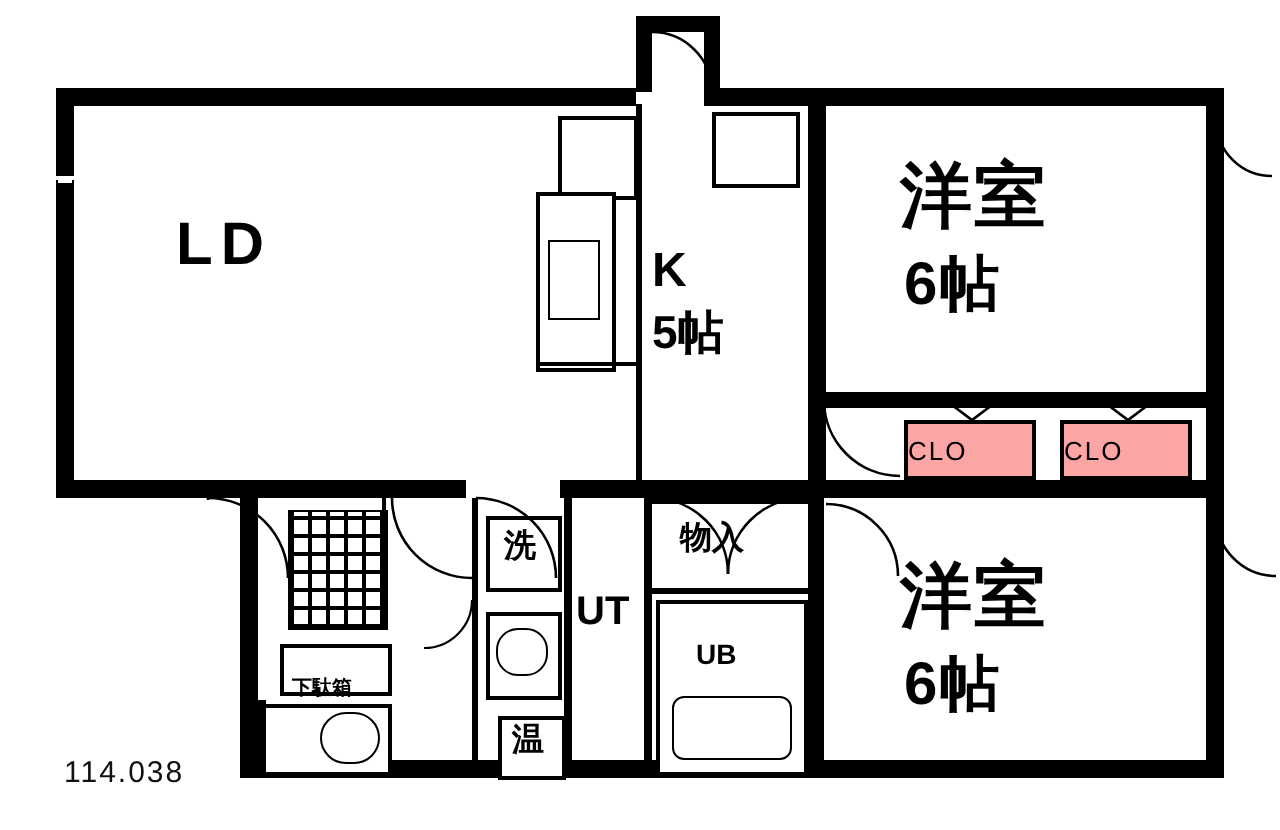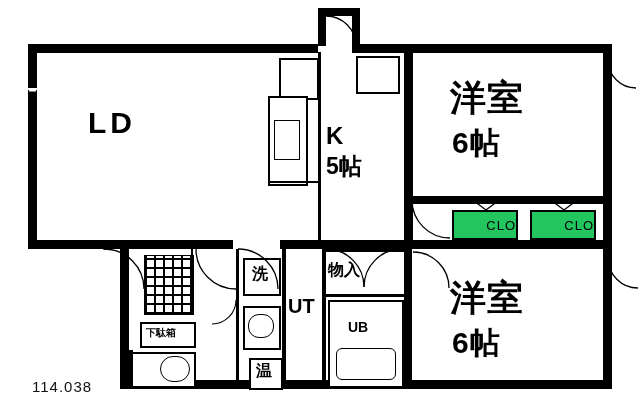--- a/index.html
+++ b/index.html
@@ -15,25 +15,25 @@
   
   .label{position:absolute;color:#000000;font-weight:bold;white-space:nowrap;line-height:1;}
   .lbl-ld{font-size:30px;letter-spacing:4px;}
   .lbl-ld2{font-size:31px;letter-spacing:2px;}
   .lbl-k{font-size:24px;}
   .lbl-k2{font-size:23px;}
   .lbl-room{font-size:36px;letter-spacing:1px;}
   .lbl-room2{font-size:30px;letter-spacing:1px;}
   .lbl-mid{font-size:16px;}
   .lbl-sm{font-size:13px;}
-  .lbl-xs{font-size:10px;}
+  .lbl-xs{font-size:10px;margin-top:12px;}
   .lbl-clo{font-size:13px;letter-spacing:1px;}
 
   
-  .clobox{position:absolute;border:2px solid #000;background:#22c55e;display:flex;align-items:center;justify-content:flex-end;}
+  .clobox{position:absolute;border:2px solid #000;background:#fca5a5;display:flex;align-items:center;justify-content:flex-start;}
 
   
   .sbox{position:absolute;border:2px solid #000;background:#fff;}
   .sbox-thin{position:absolute;border:1px solid #000;background:#fff;}
 
   
   .hatch{position:absolute;background:
      repeating-linear-gradient(0deg,#000 0 2px,transparent 2px 9px),
      repeating-linear-gradient(90deg,#000 0 2px,transparent 2px 9px);
      background-color:#fff;border:1px solid #000;}
@@ -114,21 +114,21 @@
 
   <div class="sbox" style="left:243px;top:306px;width:34px;height:40px;"></div>
   <div class="sbox-thin" style="left:248px;top:314px;width:24px;height:22px;border-radius:11px;"></div>
 
   <div class="sbox" style="left:249px;top:358px;width:30px;height:28px;"></div>
   <div class="label lbl-mid" style="left:256px;top:363px;">温</div>
 
   <div class="label lbl-mid" style="left:288px;top:296px;font-size:20px;">UT</div>
 
   <div class="thin" style="left:326px;top:249px;width:78px;height:3px;"></div>
-  <div class="label lbl-mid" style="left:328px;top:262px;text-align:right;">物入</div>
+  <div class="label lbl-mid" style="left:340px;top:262px;text-align:right;">物入</div>
   <div class="thin" style="left:326px;top:294px;width:78px;height:3px;"></div>
 
   <div class="sbox" style="left:328px;top:300px;width:72px;height:84px;"></div>
   <div class="sbox-thin" style="left:336px;top:348px;width:58px;height:30px;border-radius:6px;"></div>
   <div class="label lbl-sm" style="left:348px;top:320px;font-size:14px;">UB</div>
 
   <div class="hatch" style="left:144px;top:255px;width:48px;height:58px;"></div>
 
   <div class="sbox" style="left:140px;top:322px;width:52px;height:22px;"></div>
   <div class="label lbl-xs" style="left:146px;top:328px;">下駄箱</div>

